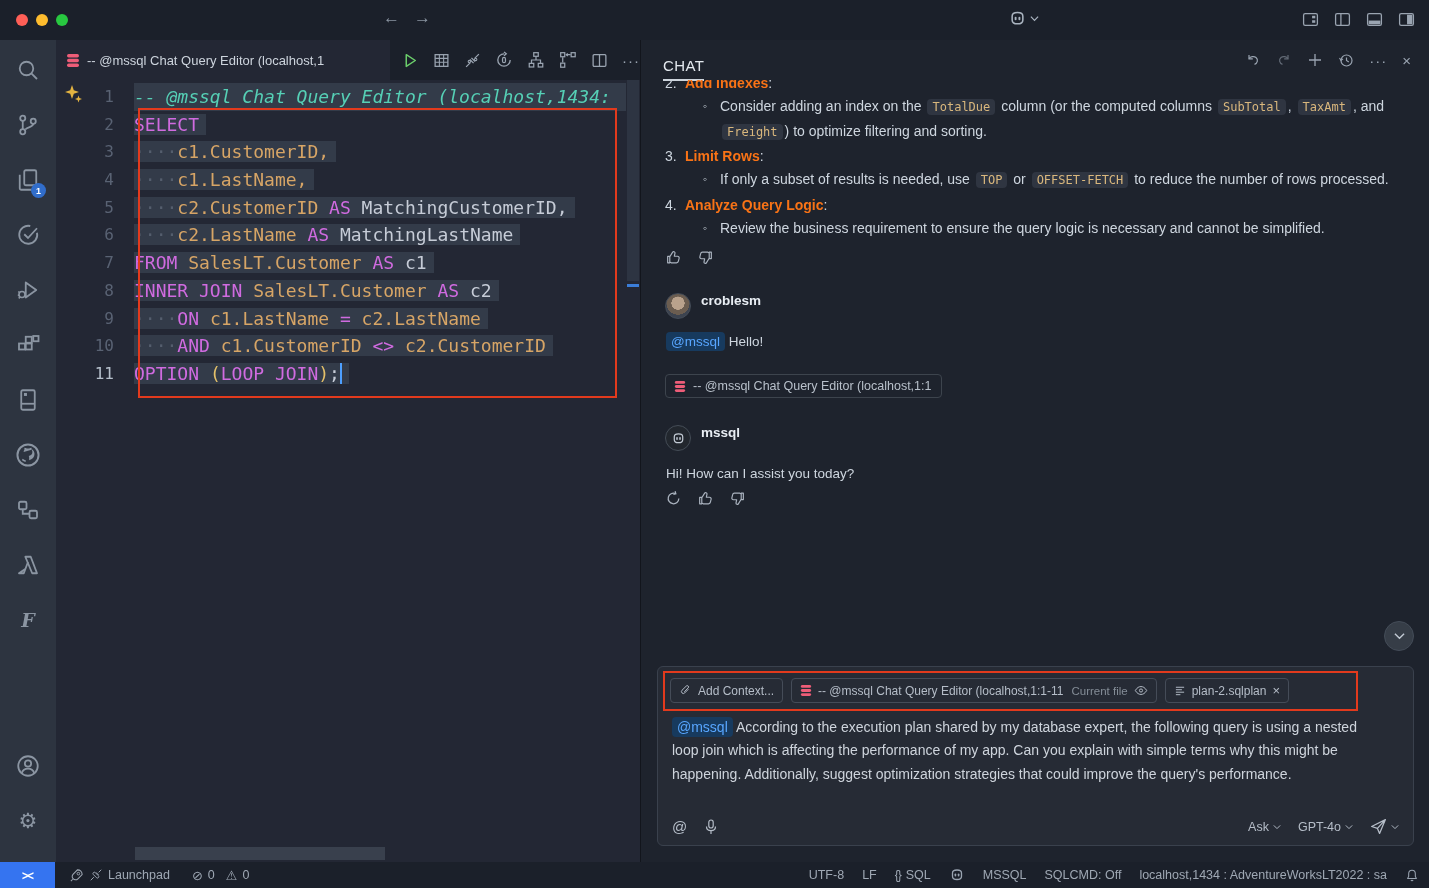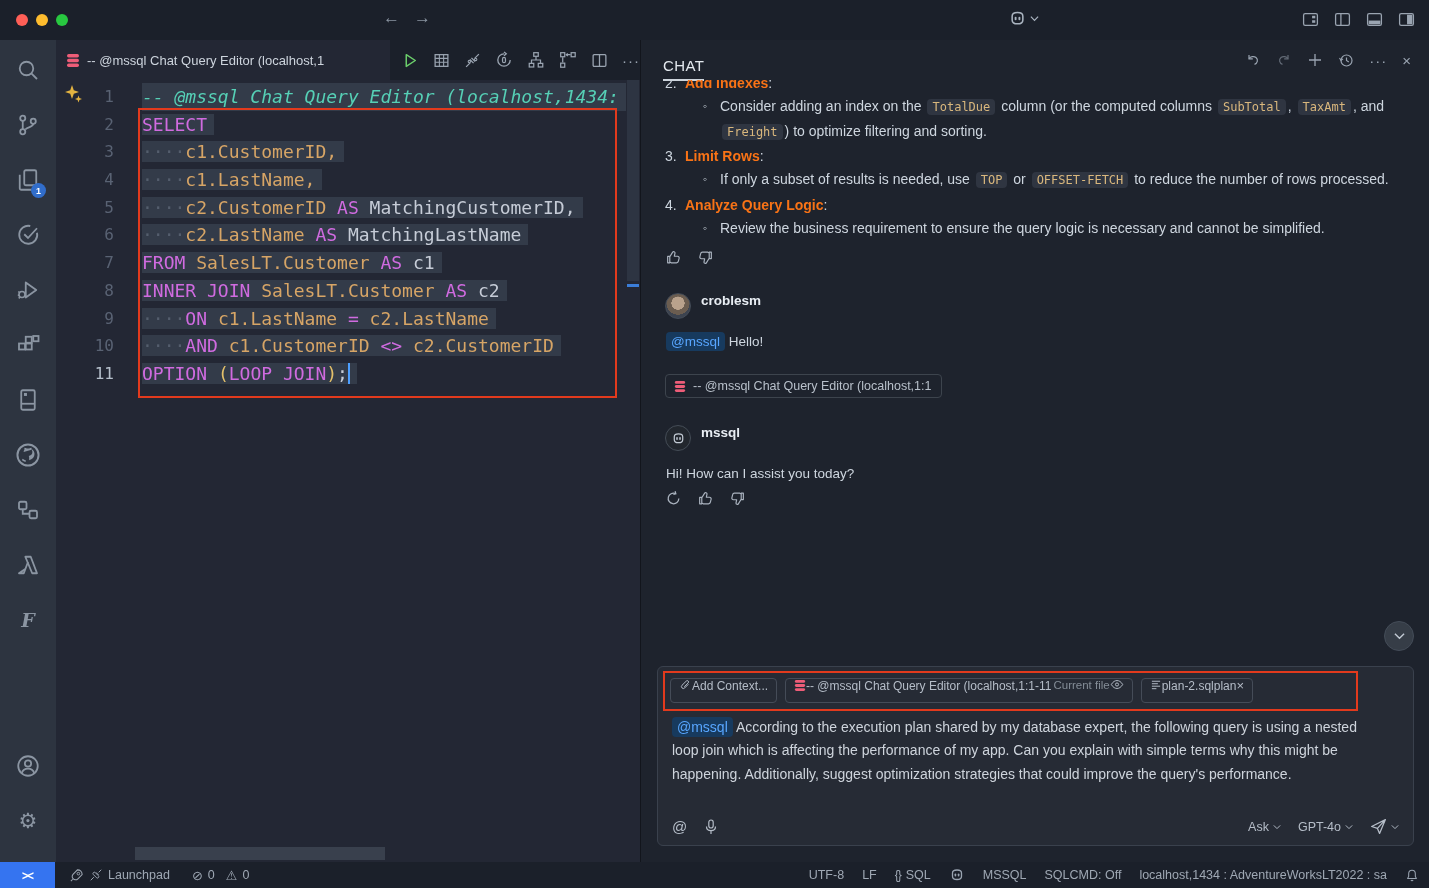--- a/index.html
+++ b/index.html
@@ -32,21 +32,21 @@
   #tabbar{height:40px;background:#1b202a;display:flex;align-items:stretch;}
   #tab{width:328px;background:#232734;display:flex;align-items:center;gap:7px;padding:0 10px;min-width:0}
   #tab-title{font-size:13px;color:#cdd4dd;white-space:nowrap;overflow:hidden;flex:1}
   #ed-actions{display:flex;align-items:center;gap:14px;padding-left:12px;color:#9aa4b1}
   #editor-body{position:absolute;left:0;top:40px;right:0;bottom:0;overflow:hidden}
   #sparkle{position:absolute;left:7px;top:3px}
   #code-lines{position:absolute;left:0;top:3px;right:14px;}
   .cl{height:27.7px;line-height:27.7px;display:flex;white-space:pre;}
   .ln{width:58px;text-align:right;font-family:"DejaVu Sans Mono",monospace;font-size:16px;color:#596273;flex:none}
   .cl.active .ln{color:#b6c0cc}
-  .lc{margin-left:28px;font-family:"DejaVu Sans Mono",monospace;font-size:18px;flex:1;overflow:hidden}
+  .lc{margin-left:20px;font-family:"DejaVu Sans Mono",monospace;font-size:18px;flex:1;overflow:hidden}
   .sel{background:#333b49;padding-right:7px}
   .fullsel{display:block;padding-right:0}
   .c{color:#56d0b6;font-style:italic}
   .k{color:#d06be0}
   .i{color:#d7a566}
   .w{color:#c6ccd7}
   .y{color:#e3c06a}
   .ws{color:#545e6d}
   .cursor{display:inline-block;width:2px;height:21px;background:#4d9fff;vertical-align:-4px}
   #ed-annotation{position:absolute;left:82px;top:28px;width:475px;height:286px;border:2.5px solid #e23a1d;}
@@ -78,21 +78,21 @@
   .msg-body{margin:15px 0 0 1px;font-size:13.5px;color:#ced6df}
   .mention{background:#173a5e;color:#58a6ff;padding:2px 5px;border-radius:4px}
   #attach-chip{display:inline-flex;align-items:center;gap:7px;margin-top:25px;border:1px solid #3d444d;
       border-radius:4px;padding:4px 10px 4px 8px;font-size:12.5px;color:#b8c0ca}
   #scrolldown{position:absolute;right:15px;bottom:211px;width:30px;height:30px;border-radius:50%;
       background:#363d47;border:1px solid #444c58;display:flex;align-items:center;justify-content:center;color:#c2cad4;box-sizing:border-box}
   
   #input-box{position:absolute;left:16px;right:15px;bottom:16px;height:180px;background:#262b35;
       border:1px solid #3a414d;border-radius:6px;box-sizing:border-box}
   #chips-row{display:flex;gap:8px;padding:11px 12px 0;align-items:center}
-  .chip{display:inline-flex;height:23px;border:1px solid #454c58;border-radius:4px;
+  .chip{display:inline-flex;align-items:center;gap:6px;height:23px;border:1px solid #454c58;border-radius:4px;
       padding:0 8px;font-size:12px;color:#b5bdc8;white-space:nowrap}
   .chip .dim{color:#848d97;font-size:11.5px;margin-left:2px}
   #input-annotation{position:absolute;left:5px;top:4px;width:691px;height:36px;border:2.5px solid #e23a1d;}
   #input-text{margin:13px 14px 0;font-size:14px;line-height:23.3px;color:#ced4dc;max-width:700px}
   #input-bottom{position:absolute;left:14px;right:14px;bottom:10px;display:flex;align-items:center;color:#b5bdc8}
   #input-bottom .left{display:flex;gap:17px;align-items:center}
   #input-bottom .right{margin-left:auto;display:flex;gap:17px;align-items:center;font-size:12.5px}
   .dd{display:flex;align-items:center;gap:4px}
   .atchar{font-size:15px}
   

